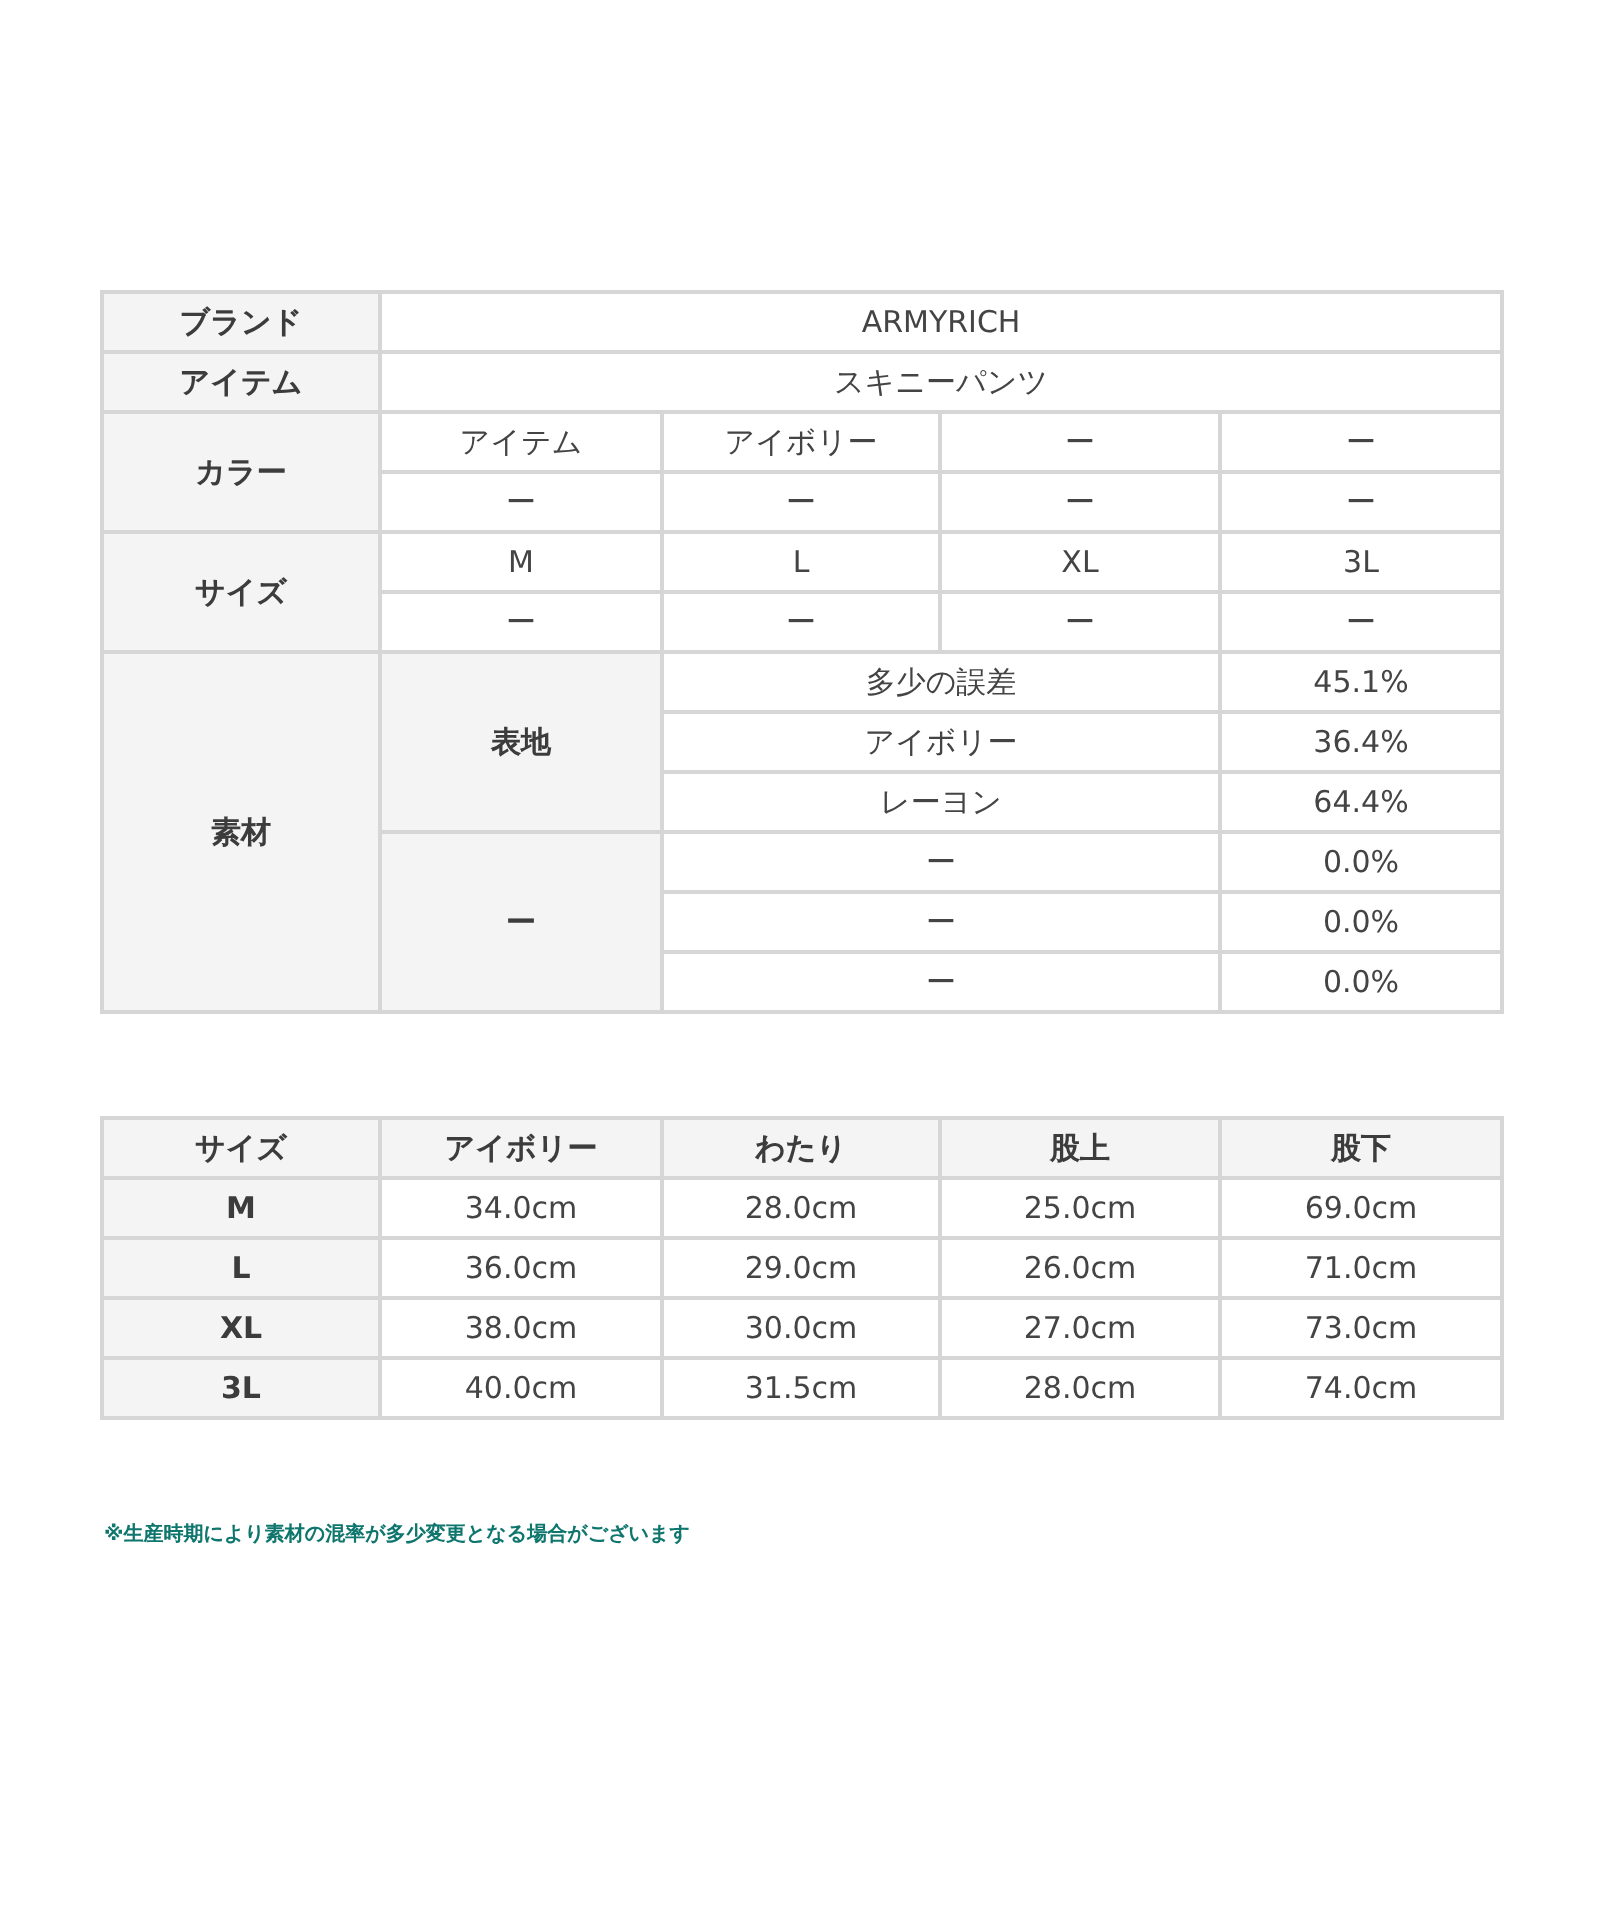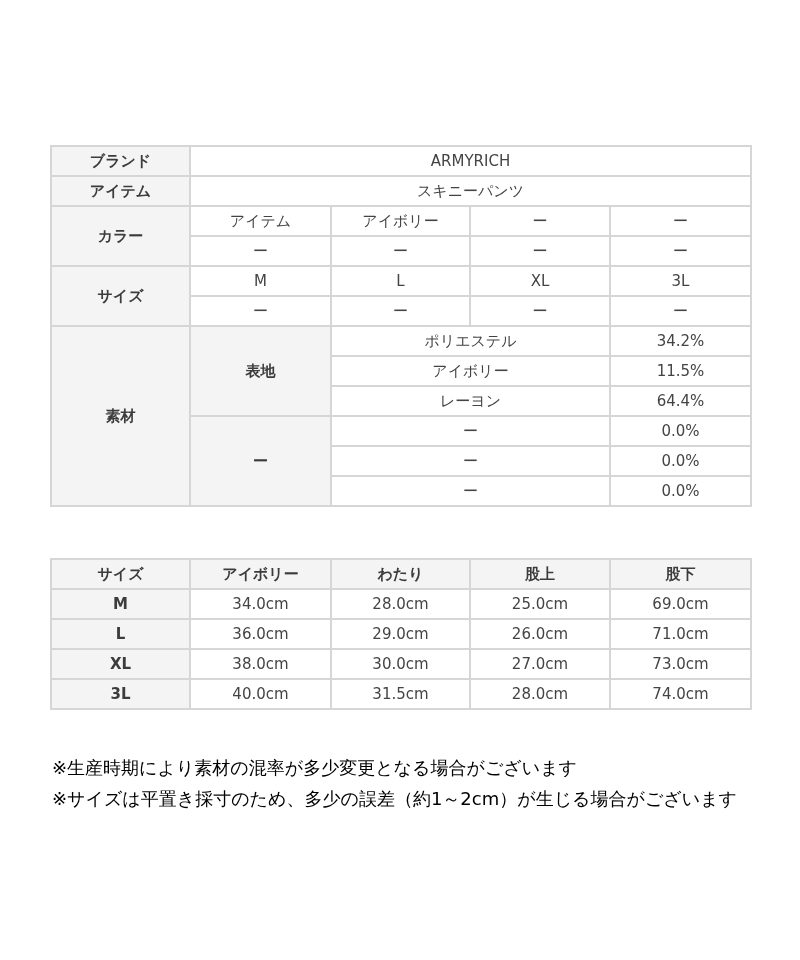--- a/index.html
+++ b/index.html
@@ -6,21 +6,21 @@
   body { width:800px; height:960px; position:relative; overflow:hidden;
          font-family:"DejaVu Sans","Liberation Sans",sans-serif; color:#444; }
   table { border-collapse:collapse; position:absolute; table-layout:fixed; }
   td, th { border:2px solid #d6d6d6; text-align:center; vertical-align:middle;
            padding:0; font-size:15px; font-weight:normal; color:#444; }
   .hd { background:#f4f4f4; font-weight:bold; color:#3c3c3c;margin-top:19px; }
   #spec { left:50px; top:145px; width:700px; }
   #spec td { height:28px; }
   #size { left:50px; top:558px; width:700px; }
   #size td { height:28px; }
-  .notes { position:absolute; left:52px; top:752px; color:#000000; font-size:18px; line-height:31px; }
+  .notes { position:absolute; left:52px; top:752px; color:#0f766e; font-size:10px; line-height:31px;font-weight:bold; }
 </style>
 </head>
 <body>
 
 <table id="spec">
   <colgroup>
       <col style="width:139px">
       <col style="width:141px">
       <col style="width:139px">
       <col style="width:140px">
@@ -57,26 +57,26 @@
   </tr>
   <tr>
     <td>ー</td>
     <td>ー</td>
     <td>ー</td>
     <td>ー</td>
   </tr>
   <tr>
     <td class="hd" rowspan="6">素材</td>
     <td class="hd" rowspan="3">表地</td>
-    <td colspan="2">ポリエステル</td>
-    <td>34.2%</td>
+    <td colspan="2">多少の誤差</td>
+    <td>45.1%</td>
   </tr>
   <tr>
     <td colspan="2">アイボリー</td>
-    <td>11.5%</td>
+    <td>36.4%</td>
   </tr>
   <tr>
     <td colspan="2">レーヨン</td>
     <td>64.4%</td>
   </tr>
   <tr>
     <td class="hd" rowspan="3">ー</td>
     <td colspan="2">ー</td>
     <td>0.0%</td>
   </tr>
@@ -133,14 +133,13 @@
     <td>40.0cm</td>
     <td>31.5cm</td>
     <td>28.0cm</td>
     <td>74.0cm</td>
   </tr>
 </tbody>
   </table>
 
 <div class="notes">
   <div>※生産時期により素材の混率が多少変更となる場合がございます</div>
-  <div>※サイズは平置き採寸のため、多少の誤差（約1～2cm）が生じる場合がございます</div>
 </div>
 
 </body></html>

